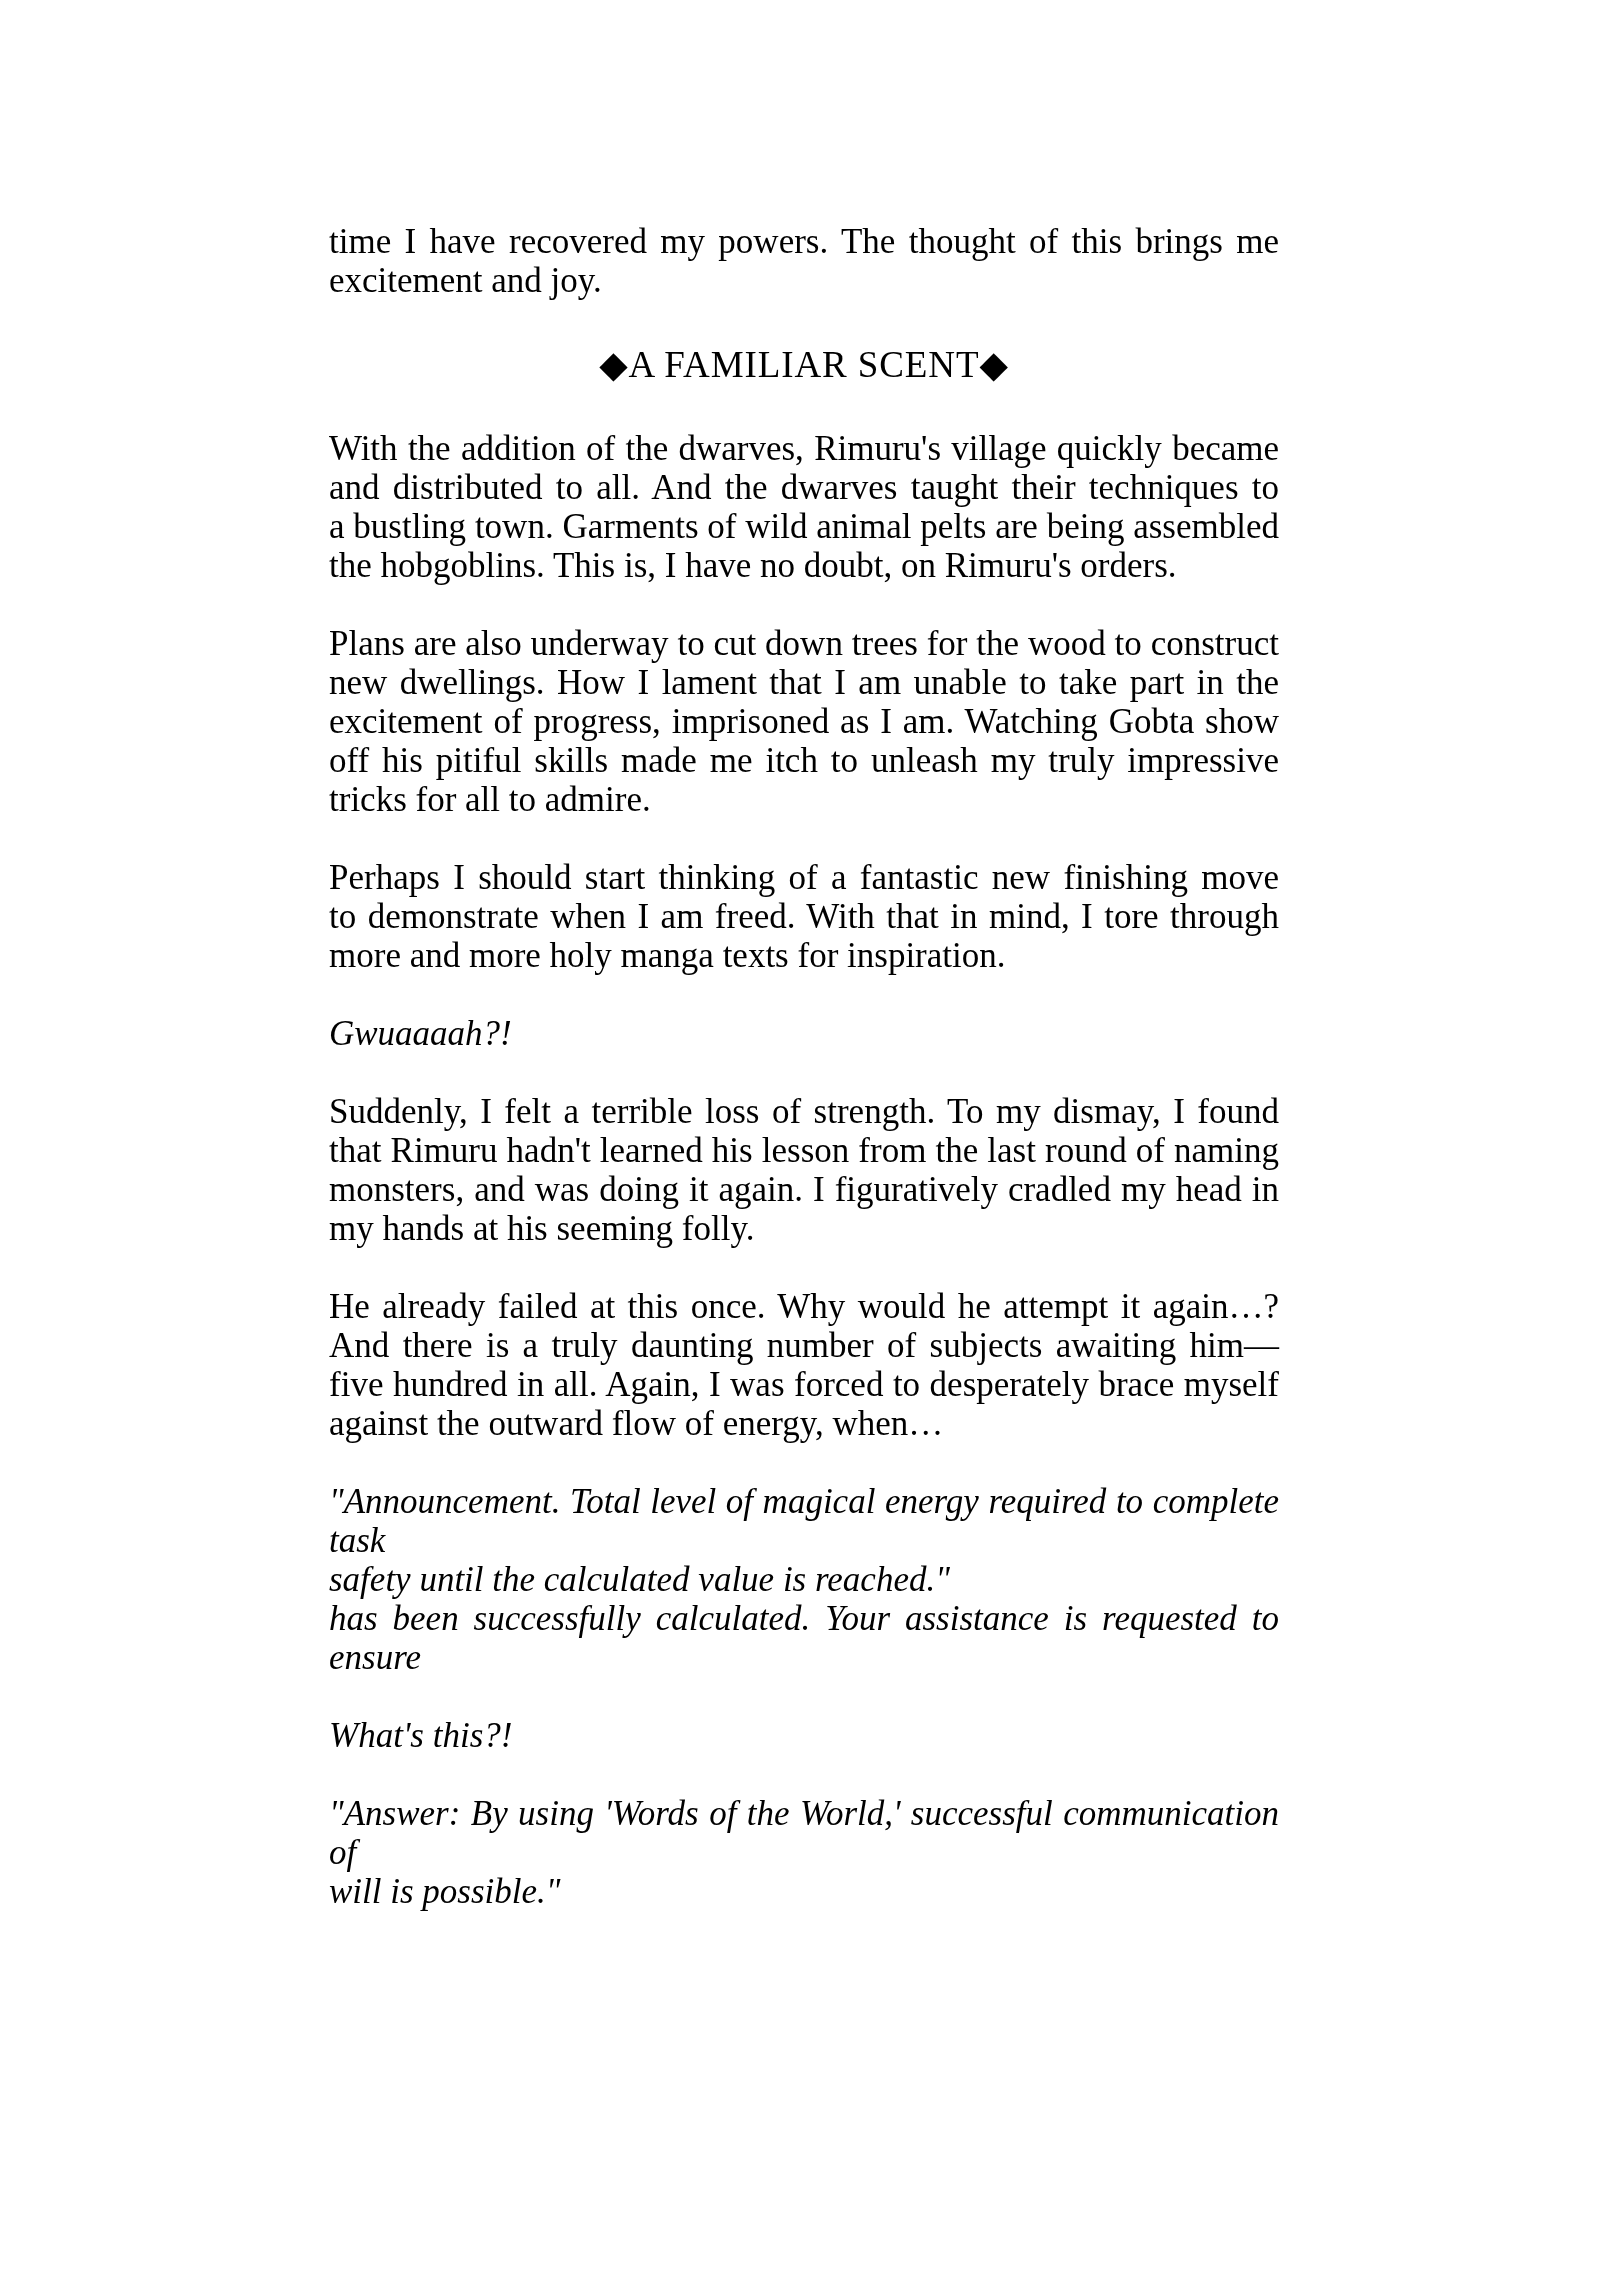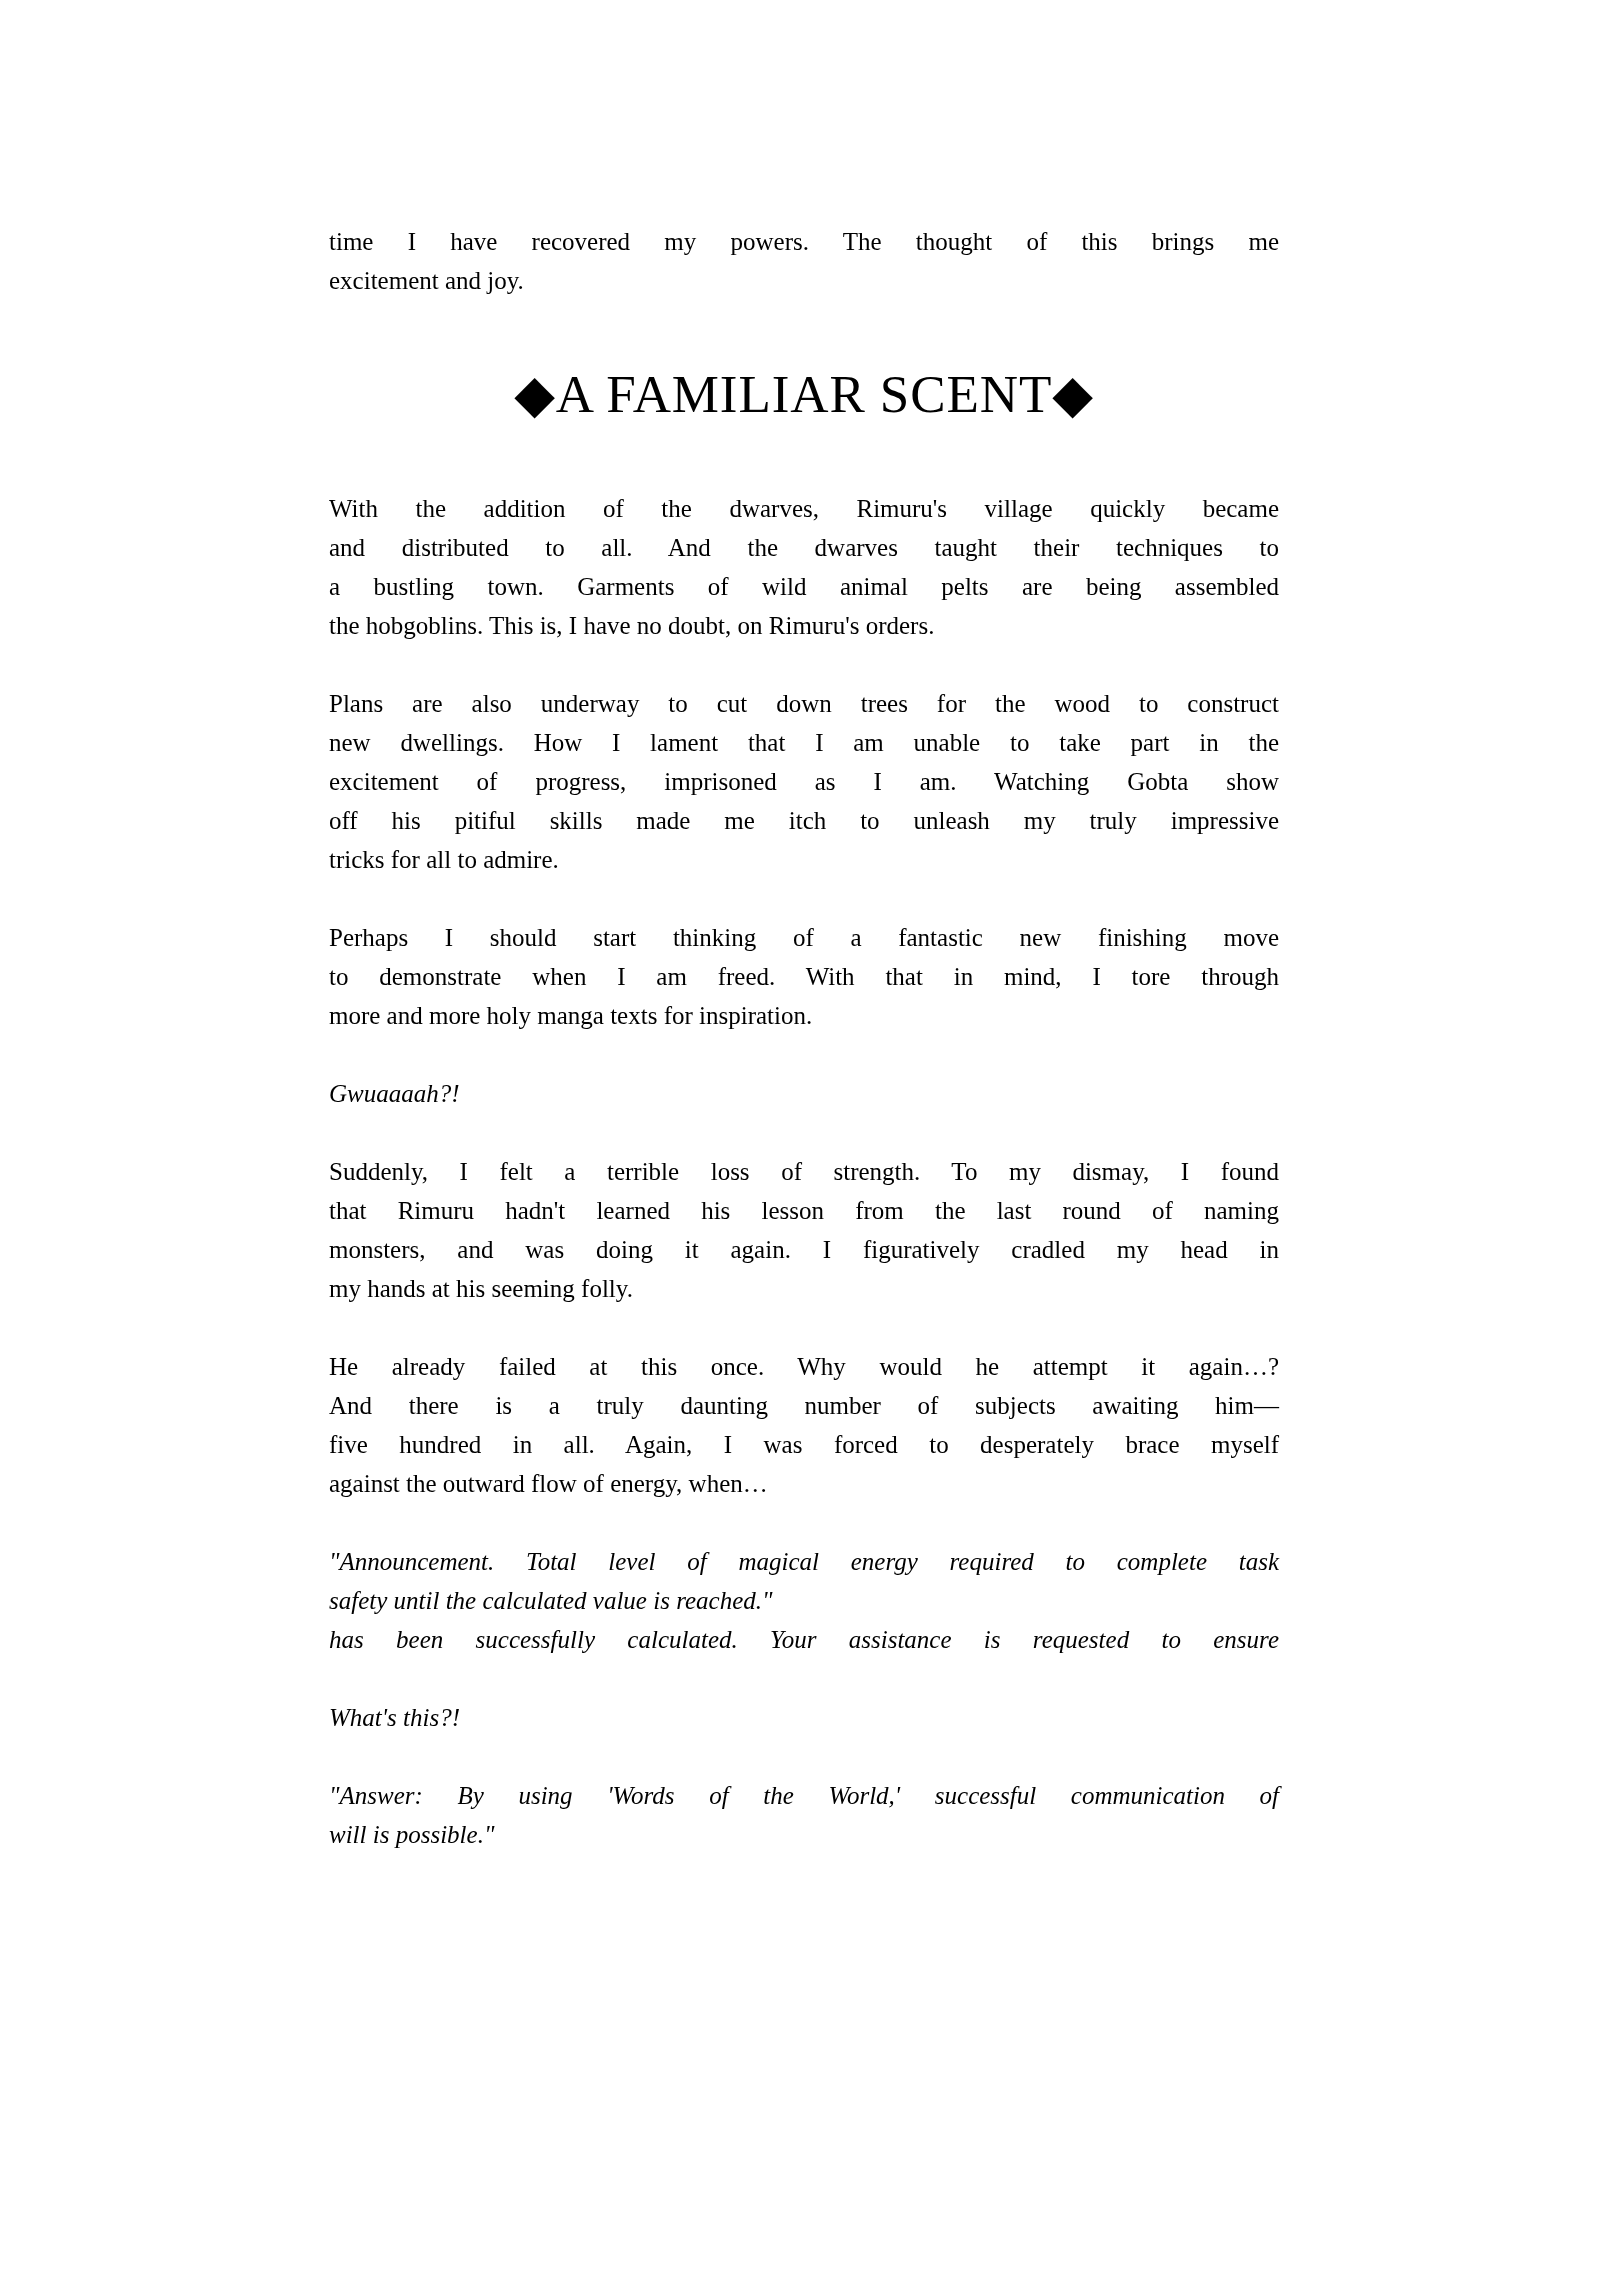--- a/index.html
+++ b/index.html
@@ -23,34 +23,34 @@
     font-family: "Liberation Serif", "DejaVu Serif", serif;
   }
   .para {
     margin: 0 0 39px 0;
   }
   .para.italic .line {
     font-style: italic;
     font-family: Liberation Serif, serif;
   }
   .line {
-    font-size: 25px;
+    font-size: 35px;
     line-height: 39px;
     text-align: justify;
     text-align-last: justify;
     text-justify: inter-word;
     white-space: normal;
   }
   .line.last {
     text-align: center;
     text-align-last: left;
   }
   .heading {
-    margin: 75px 0;
-    font-size: 53px;
+    margin: 45px 0;
+    font-size: 37px;
     line-height: 39px;
     text-align: center;
     text-align-last: center;
     font-style: normal;
     letter-spacing: 0.9px;
   }
 </style>
 </head>
 <body>
 

